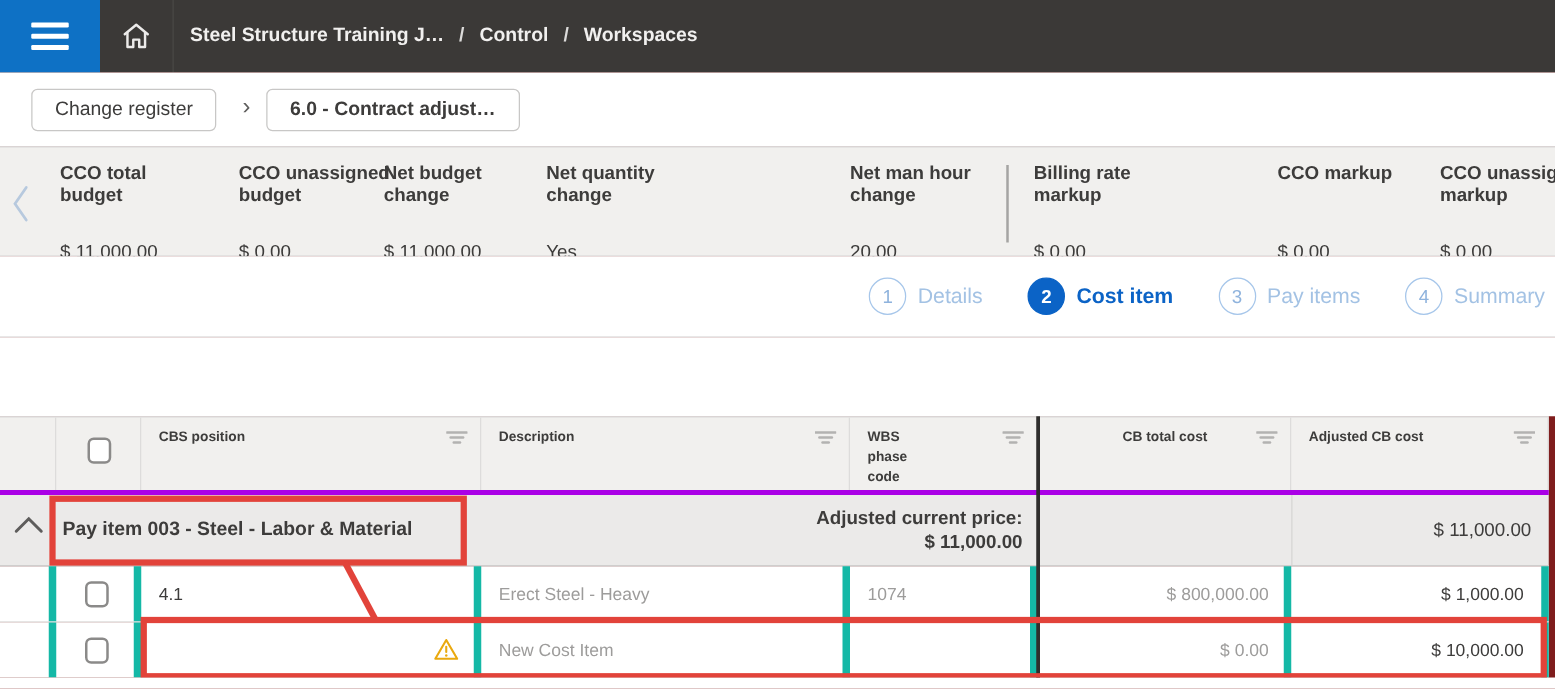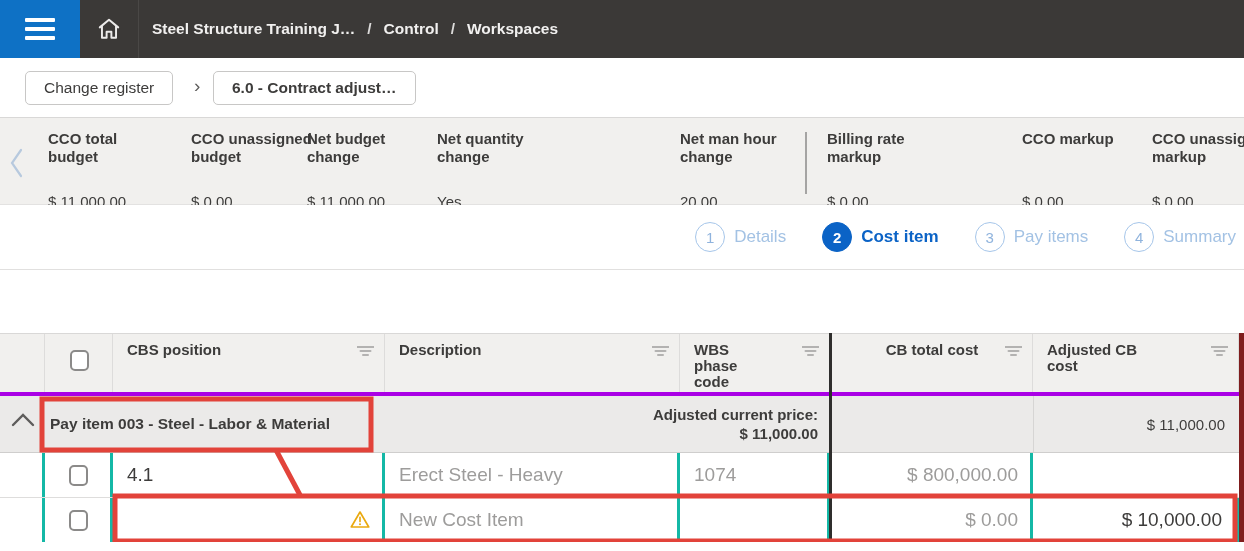--- a/index.html
+++ b/index.html
@@ -40,21 +40,21 @@
   .step.active .step-circle { background:#0b63c6; border-color:#0b63c6; color:#fff; font-weight:bold; }
   .step.active .step-label { color:#0b63c6; font-weight:bold; }
 
   
   .toolbar { position:absolute; top:270px; left:0; width:1244px; height:63px; background:#fff; }
   .assign-btn { position:absolute; left:297px; top:270px; height:63px; display:flex; align-items:center; gap:16px; cursor:pointer; }
 
   
   .grid { position:absolute; top:333px; left:0; width:1239px; }
   .grid-header { display:flex; height:63px; background:#f1f0ee; border-top:1px solid #d9d8d7; border-bottom:4px solid #aa00e6; }
-  .hcell { position:relative; border-right:1px solid #dddcdb; padding:8px 12px 0 14px; font-size:15px; font-weight:bold; color:#3d3c3b; line-height:16px; }
+  .hcell { position:relative; border-right:1px solid #dddcdb; padding:8px 12px 0 14px; font-size:11px; font-weight:bold; color:#3d3c3b; line-height:16px; }
   .hcell .filter { position:absolute; right:10px; top:10px; }
   .c-expand { width:45px; }
   .c-check  { width:68px; display:flex; align-items:flex-start; justify-content:center; padding-top:16px; }
   .c-cbs    { width:272px; }
   .c-desc   { width:295px; }
   .c-wbs    { width:150px; }
   .c-cb     { width:203px;text-align:center; }
   .c-adj    { width:206px; }
   .wbs-wrap { display:inline-block; width:55px; }
   .adj-wrap { display:inline-block; width:95px; }
@@ -62,21 +62,21 @@
   .checkbox { width:19px; height:21px; border:2px solid #8b8a89; border-radius:5px; background:#fff; cursor:pointer; }
 
   .group-row { position:relative; height:57px; background:#ebeae9; border-bottom:1px solid #cfcecd; }
   .group-chevron { position:absolute; left:11px; top:17px; cursor:pointer; }
   .group-title { position:absolute; left:50px; top:0; height:100%; display:flex; align-items:center; font-size:15.5px; font-weight:bold; color:#3d3c3b; }
   .group-price { position:absolute; right:421px; top:9px; text-align:right; font-size:15px; font-weight:bold; color:#3d3c3b; line-height:19px; }
   .group-adj { position:absolute; right:14px; top:0; height:100%; display:flex; align-items:center; font-size:15px; color:#3e3d3c; }
   .group-colsep { position:absolute; left:1033px; top:0; width:1px; height:100%; background:#d6d5d4; }
 
   .body-row { display:flex; height:45px; background:#fff; border-bottom:1px solid #dedddc; }
-  .bcell { position:relative; border-right:3px solid #14b8a6; padding:0 12px 0 14px; font-size:19px; display:flex; align-items:center; }
+  .bcell { position:relative; border-right:6px solid #14b8a6; padding:0 12px 0 14px; font-size:14px; display:flex; align-items:center; }
   .bcell.money { justify-content:flex-end; padding-right:12px; }
   .c-adj.money { padding-right:14px; }
   .dark { color:#3d3c3b; }
   .gray { color:#9d9c9b; }
   .warn-pos { position:absolute; right:12px; top:12px; }
 
   
   .black-line { position:absolute; left:829px; top:333px; width:3px; height:218px; background:#2f2e2d; }
 
   
@@ -260,20 +260,21 @@
 
     <div class="body-row">
       <div class="bcell c-expand"></div>
       <div class="bcell c-check" style="align-items:center; padding-top:0;">
         <span class="checkbox"></span>
       </div>
       <div class="bcell c-cbs dark">4.1</div>
       <div class="bcell c-desc gray">Erect Steel - Heavy</div>
       <div class="bcell c-wbs gray">1074</div>
       <div class="bcell c-cb money gray">$ 800,000.00</div>
+      <div class="bcell c-adj money dark">$ 1,000.00</div>
     </div>
 
     <div class="body-row">
       <div class="bcell c-expand"></div>
       <div class="bcell c-check" style="align-items:center; padding-top:0;">
         <span class="checkbox"></span>
       </div>
       <div class="bcell c-cbs dark">
         <span></span>
         <span class="warn-pos">

